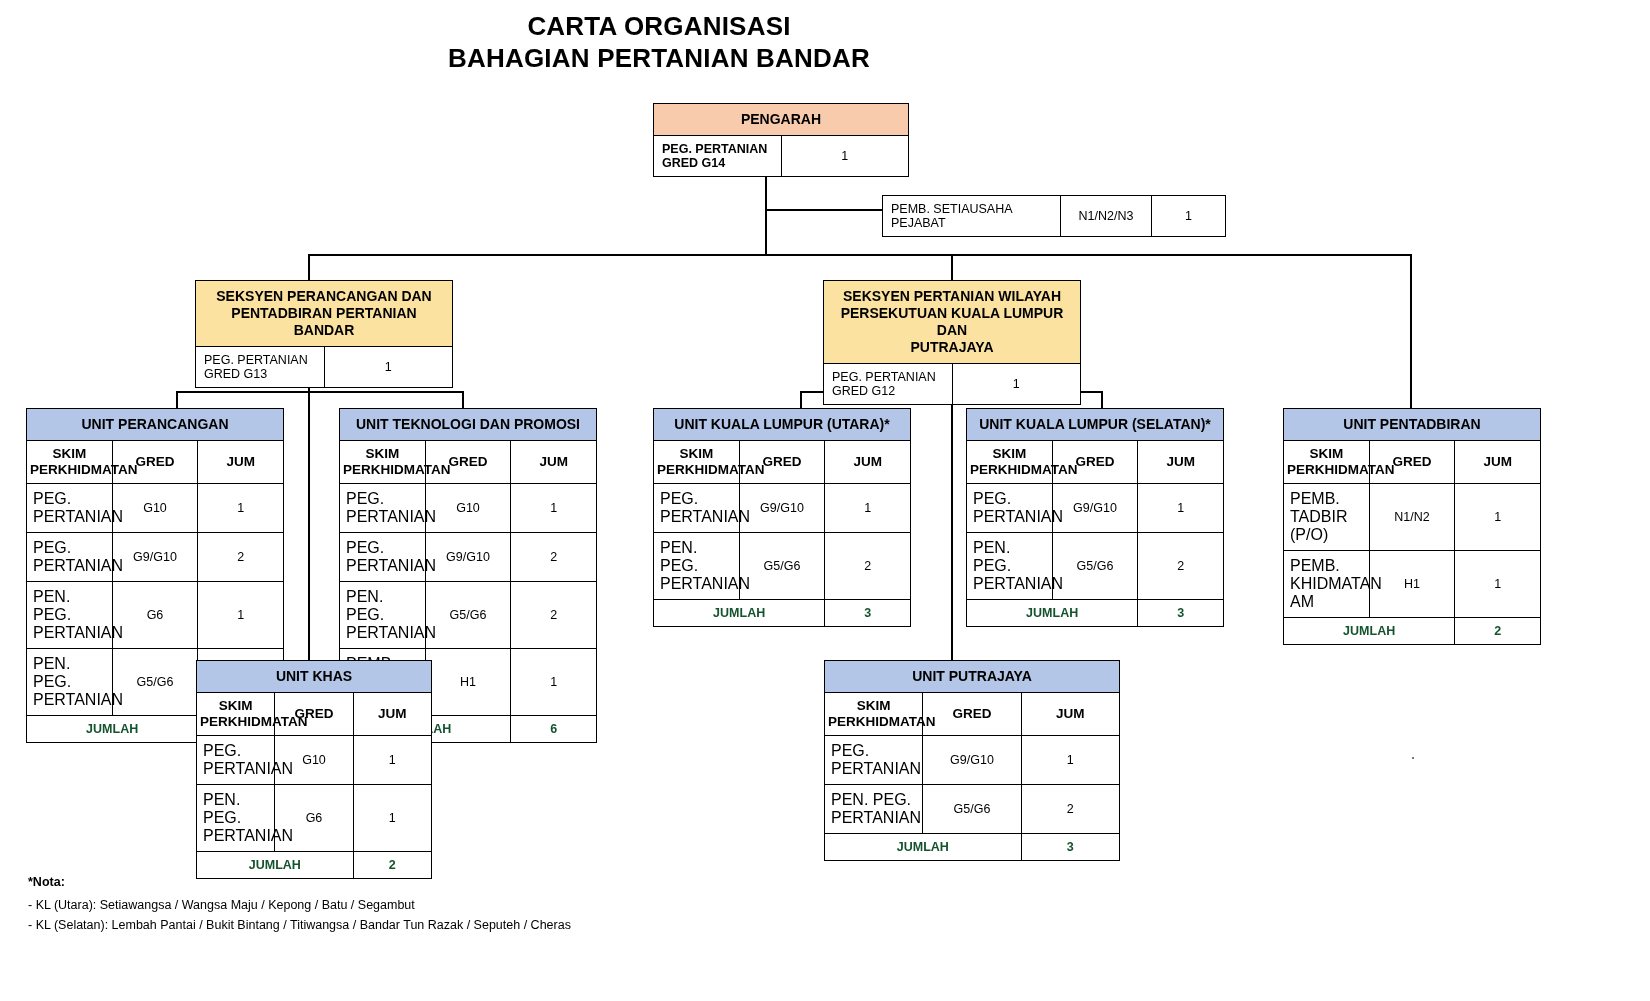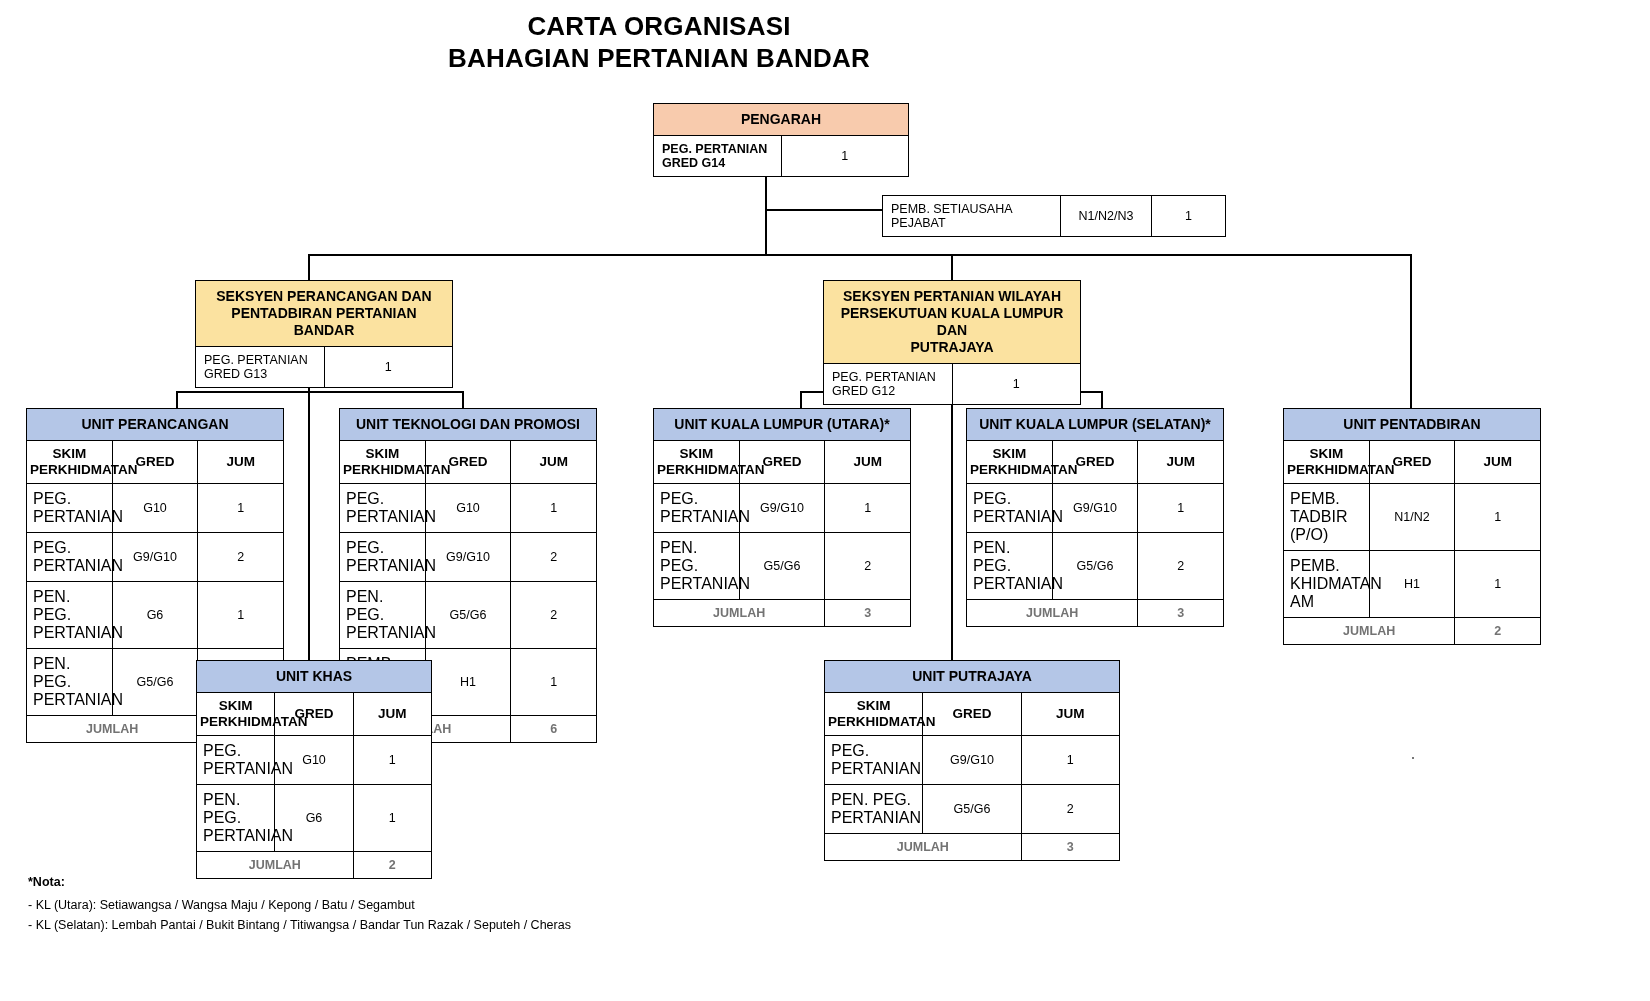--- a/index.html
+++ b/index.html
@@ -38,21 +38,21 @@
   .hdr-yellow{background:#FBE2A0;}
   .hdr-blue{background:#B4C6E7;}
 
   .subhdr{
     text-align:center;font-weight:bold;font-size:13.5px;
     padding:5px 3px !important;line-height:16px;
   }
   .cell-l{text-align:left;font-size:16px;padding:6px 0 6px 6px !important;}
   .cell-c{text-align:center;font-size:12.5px;padding:6px 12px !important;}
   .jml{
-    text-align:center;font-size:12.5px;font-weight:bold;color:#737373;
+    text-align:center;font-size:12.5px;font-weight:bold;color:#14532d;
     padding:6px 2px !important;
   }
   .simple-row td{font-size:12.5px;padding:6px 4px !important;}
   .simple-row .lab{text-align:left;padding-left:8px !important;}
   .simple-row .val{text-align:center;}
 
   
   .nota{position:absolute;left:28px;font-size:12.5px;line-height:20px;}
   .nota-t{font-weight:bold;font-size:12.5px;}
 

